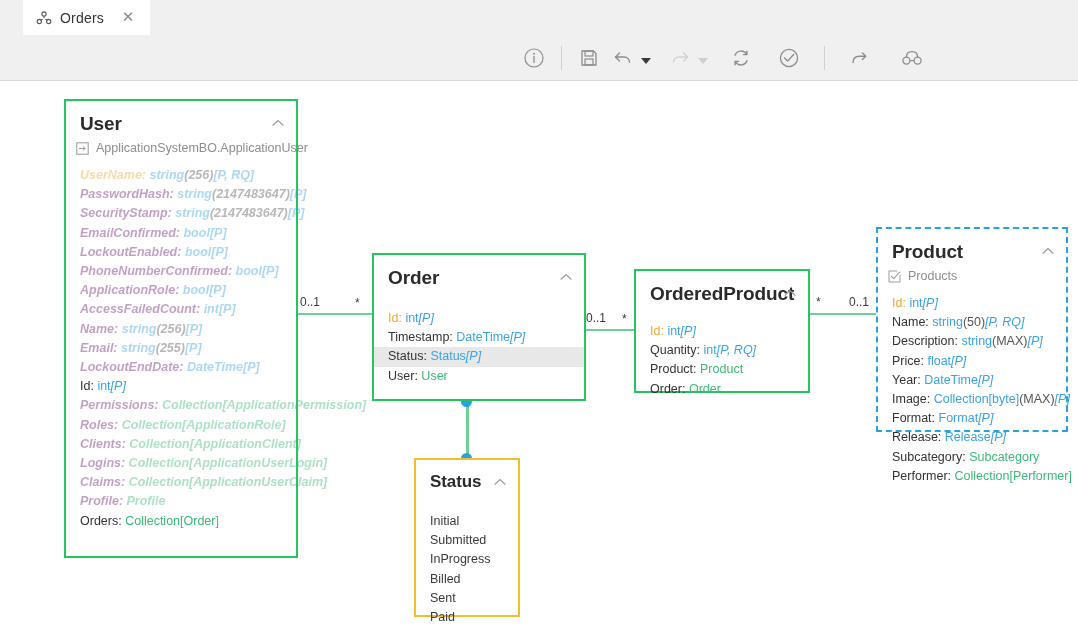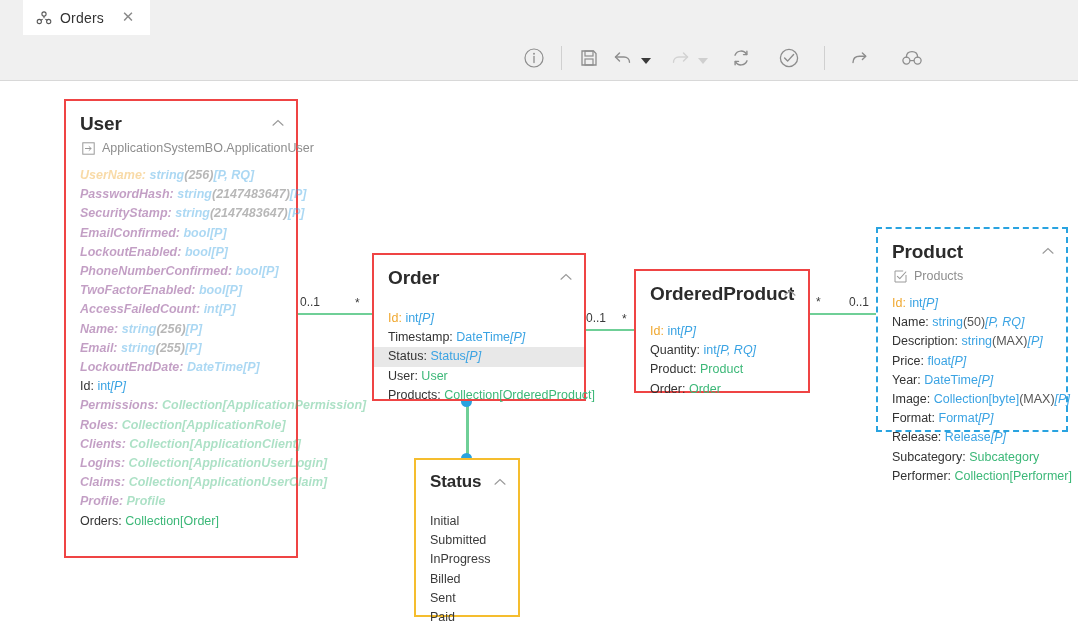--- a/index.html
+++ b/index.html
@@ -60,34 +60,34 @@
   
   #canvas{
     position:absolute;left:0;top:81px;width:1078px;height:555px;
     background:#ffffff;
   }
 
   
   .entity{
     position:absolute;box-sizing:border-box;background:#ffffff;
   }
-  .entity.solid-blue{border:2px solid #ef4444;}
+  .entity.solid-blue{border:2px solid #22c55e;}
   .entity.dashed-blue{border:2px dashed #29a3e0;}
   .entity.solid-amber{border:2px solid #f5bd2e;}
 
   .ent-title{
     font-size:19px;font-weight:bold;color:#2b2b2b;
     padding:12px 14px 2px 14px;letter-spacing:-.1px;
   }
   .ent-collapse{
     position:absolute;right:12px;top:17px;color:#9a9a9a;font-size:11px;
     cursor:pointer;line-height:10px;
   }
   .ent-sub{
-    display:flex;align-items:center;padding:4px 14px 0 16px;
+    display:flex;align-items:center;padding:4px 14px 0 10px;
     font-size:12.5px;color:#8e8e8e;
   }
   .ent-sub .subicon{
     width:13px;height:13px;margin-right:7px;flex:0 0 auto;color:#9a9a9a;
   }
   .ent-body{padding:11px 0 11px 0;}
   .prop{
     font-size:12.5px;line-height:19.2px;padding:0 14px;white-space:nowrap;
   }
   .prop.sel{background:#e8e8e8;}
@@ -243,21 +243,21 @@
       </span>
       <span>ApplicationSystemBO.ApplicationUser</span>
     </div>
     <div class="ent-body">
         <div class="prop faded amber"><span class="nm">UserName:</span><span class="ty"> string</span><span class="len">(256)</span><span class="flag">[P, RQ]</span></div>
         <div class="prop faded"><span class="nm">PasswordHash:</span><span class="ty"> string</span><span class="len">(2147483647)</span><span class="flag">[P]</span></div>
         <div class="prop faded"><span class="nm">SecurityStamp:</span><span class="ty"> string</span><span class="len">(2147483647)</span><span class="flag">[P]</span></div>
         <div class="prop faded"><span class="nm">EmailConfirmed:</span><span class="ty"> bool</span><span class="flag">[P]</span></div>
         <div class="prop faded"><span class="nm">LockoutEnabled:</span><span class="ty"> bool</span><span class="flag">[P]</span></div>
         <div class="prop faded"><span class="nm">PhoneNumberConfirmed:</span><span class="ty"> bool</span><span class="flag">[P]</span></div>
-        <div class="prop faded"><span class="nm">TwoFactorEnabled:</span><span class="ty"> bool</span><span class="flag">[P]</span></div>
+        <div class="prop faded"><span class="nm">ApplicationRole:</span><span class="ty"> bool</span><span class="flag">[P]</span></div>
         <div class="prop faded"><span class="nm">AccessFailedCount:</span><span class="ty"> int</span><span class="flag">[P]</span></div>
         <div class="prop faded"><span class="nm">Name:</span><span class="ty"> string</span><span class="len">(256)</span><span class="flag">[P]</span></div>
         <div class="prop faded"><span class="nm">Email:</span><span class="ty"> string</span><span class="len">(255)</span><span class="flag">[P]</span></div>
         <div class="prop faded"><span class="nm">LockoutEndDate:</span><span class="ty"> DateTime</span><span class="flag">[P]</span></div>
         <div class="prop"><span class="nm">Id:</span><span class="ty"> int</span><span class="flag">[P]</span></div>
         <div class="prop faded"><span class="nm">Permissions:</span><span class="ty-green"> Collection[ApplicationPermission]</span></div>
         <div class="prop faded"><span class="nm">Roles:</span><span class="ty-green"> Collection[ApplicationRole]</span></div>
         <div class="prop faded"><span class="nm">Clients:</span><span class="ty-green"> Collection[ApplicationClient]</span></div>
         <div class="prop faded"><span class="nm">Logins:</span><span class="ty-green"> Collection[ApplicationUserLogin]</span></div>
         <div class="prop faded"><span class="nm">Claims:</span><span class="ty-green"> Collection[ApplicationUserClaim]</span></div>
@@ -271,21 +271,20 @@
     <div class="ent-collapse">
       <svg width="12" height="8" viewBox="0 0 12 8">
           <path d="M1 6.2L6 1.6l5 4.6" fill="none" stroke="#9a9a9a" stroke-width="1.2" stroke-linecap="round"></path>
         </svg>
     </div>
     <div class="ent-body" style="padding-top:18px">
         <div class="prop amber"><span class="nm">Id:</span><span class="ty"> int</span><span class="flag">[P]</span></div>
         <div class="prop"><span class="nm">Timestamp:</span><span class="ty"> DateTime</span><span class="flag">[P]</span></div>
         <div class="prop sel"><span class="nm">Status:</span><span class="ty"> Status</span><span class="flag">[P]</span></div>
         <div class="prop"><span class="nm">User:</span><span class="ty-green"> User</span></div>
-        <div class="prop"><span class="nm">Products:</span><span class="ty-green"> Collection[OrderedProduct]</span></div>
       </div>
   </div>
 
   <div class="entity solid-blue" id="ent-op" style="left:634px;top:188px;width:176px;height:124px;">
     <div class="ent-title">OrderedProduct</div>
     <div class="ent-collapse">
       <svg width="12" height="8" viewBox="0 0 12 8">
           <path d="M1 6.2L6 1.6l5 4.6" fill="none" stroke="#9a9a9a" stroke-width="1.2" stroke-linecap="round"></path>
         </svg>
     </div>

